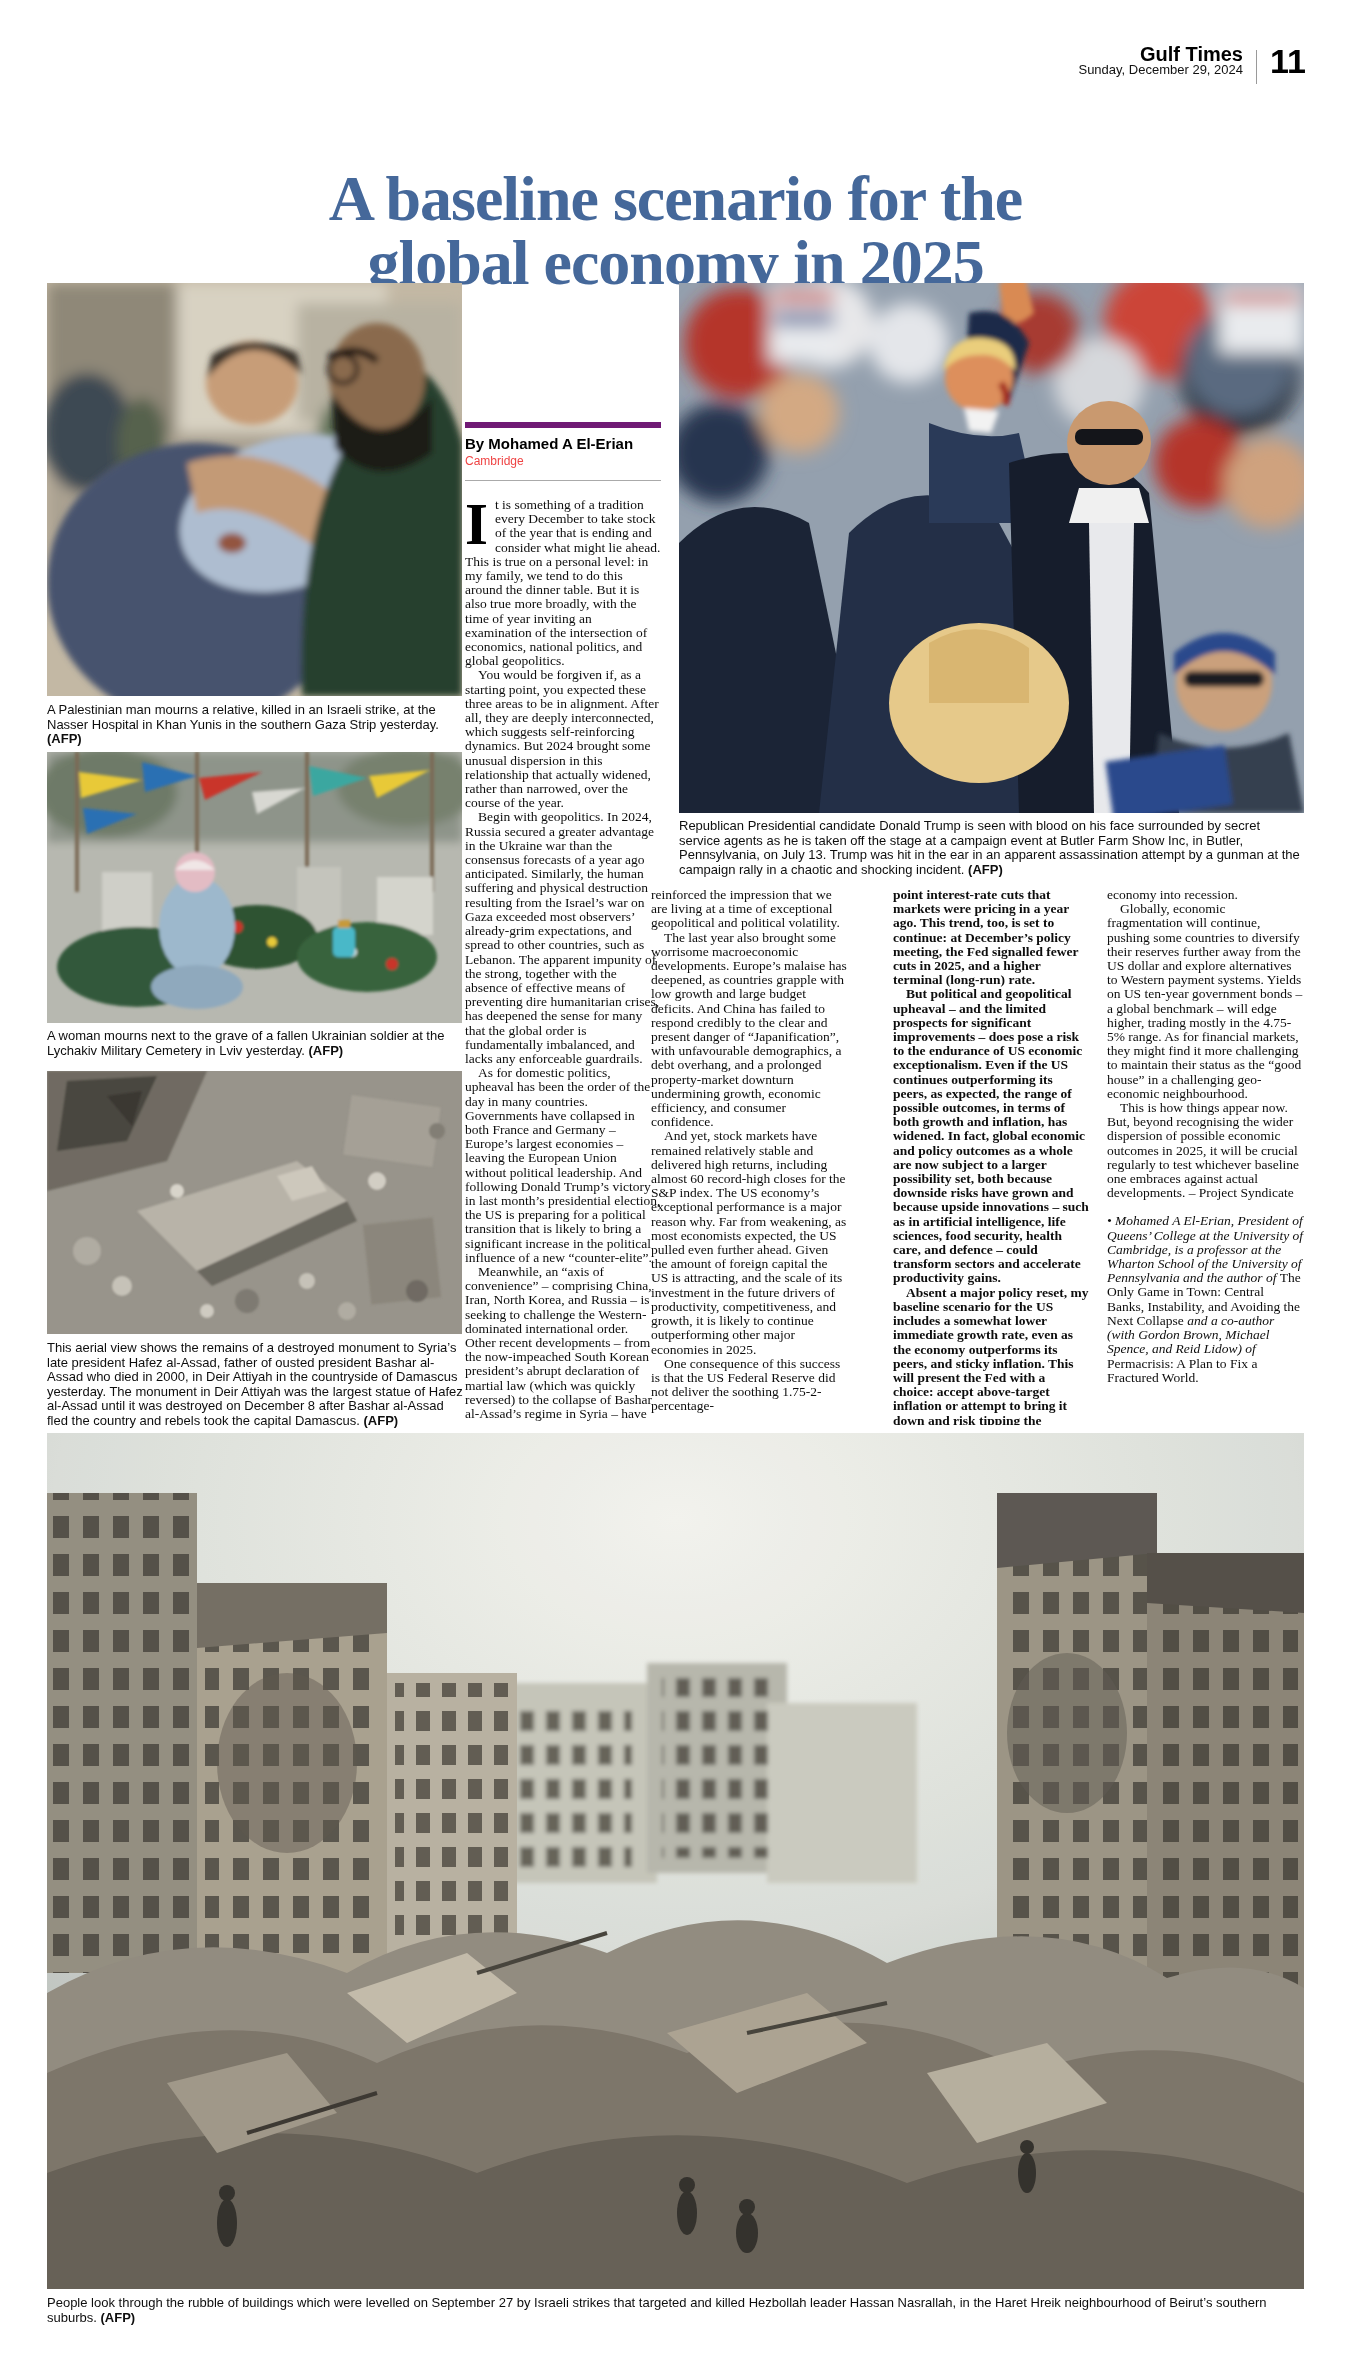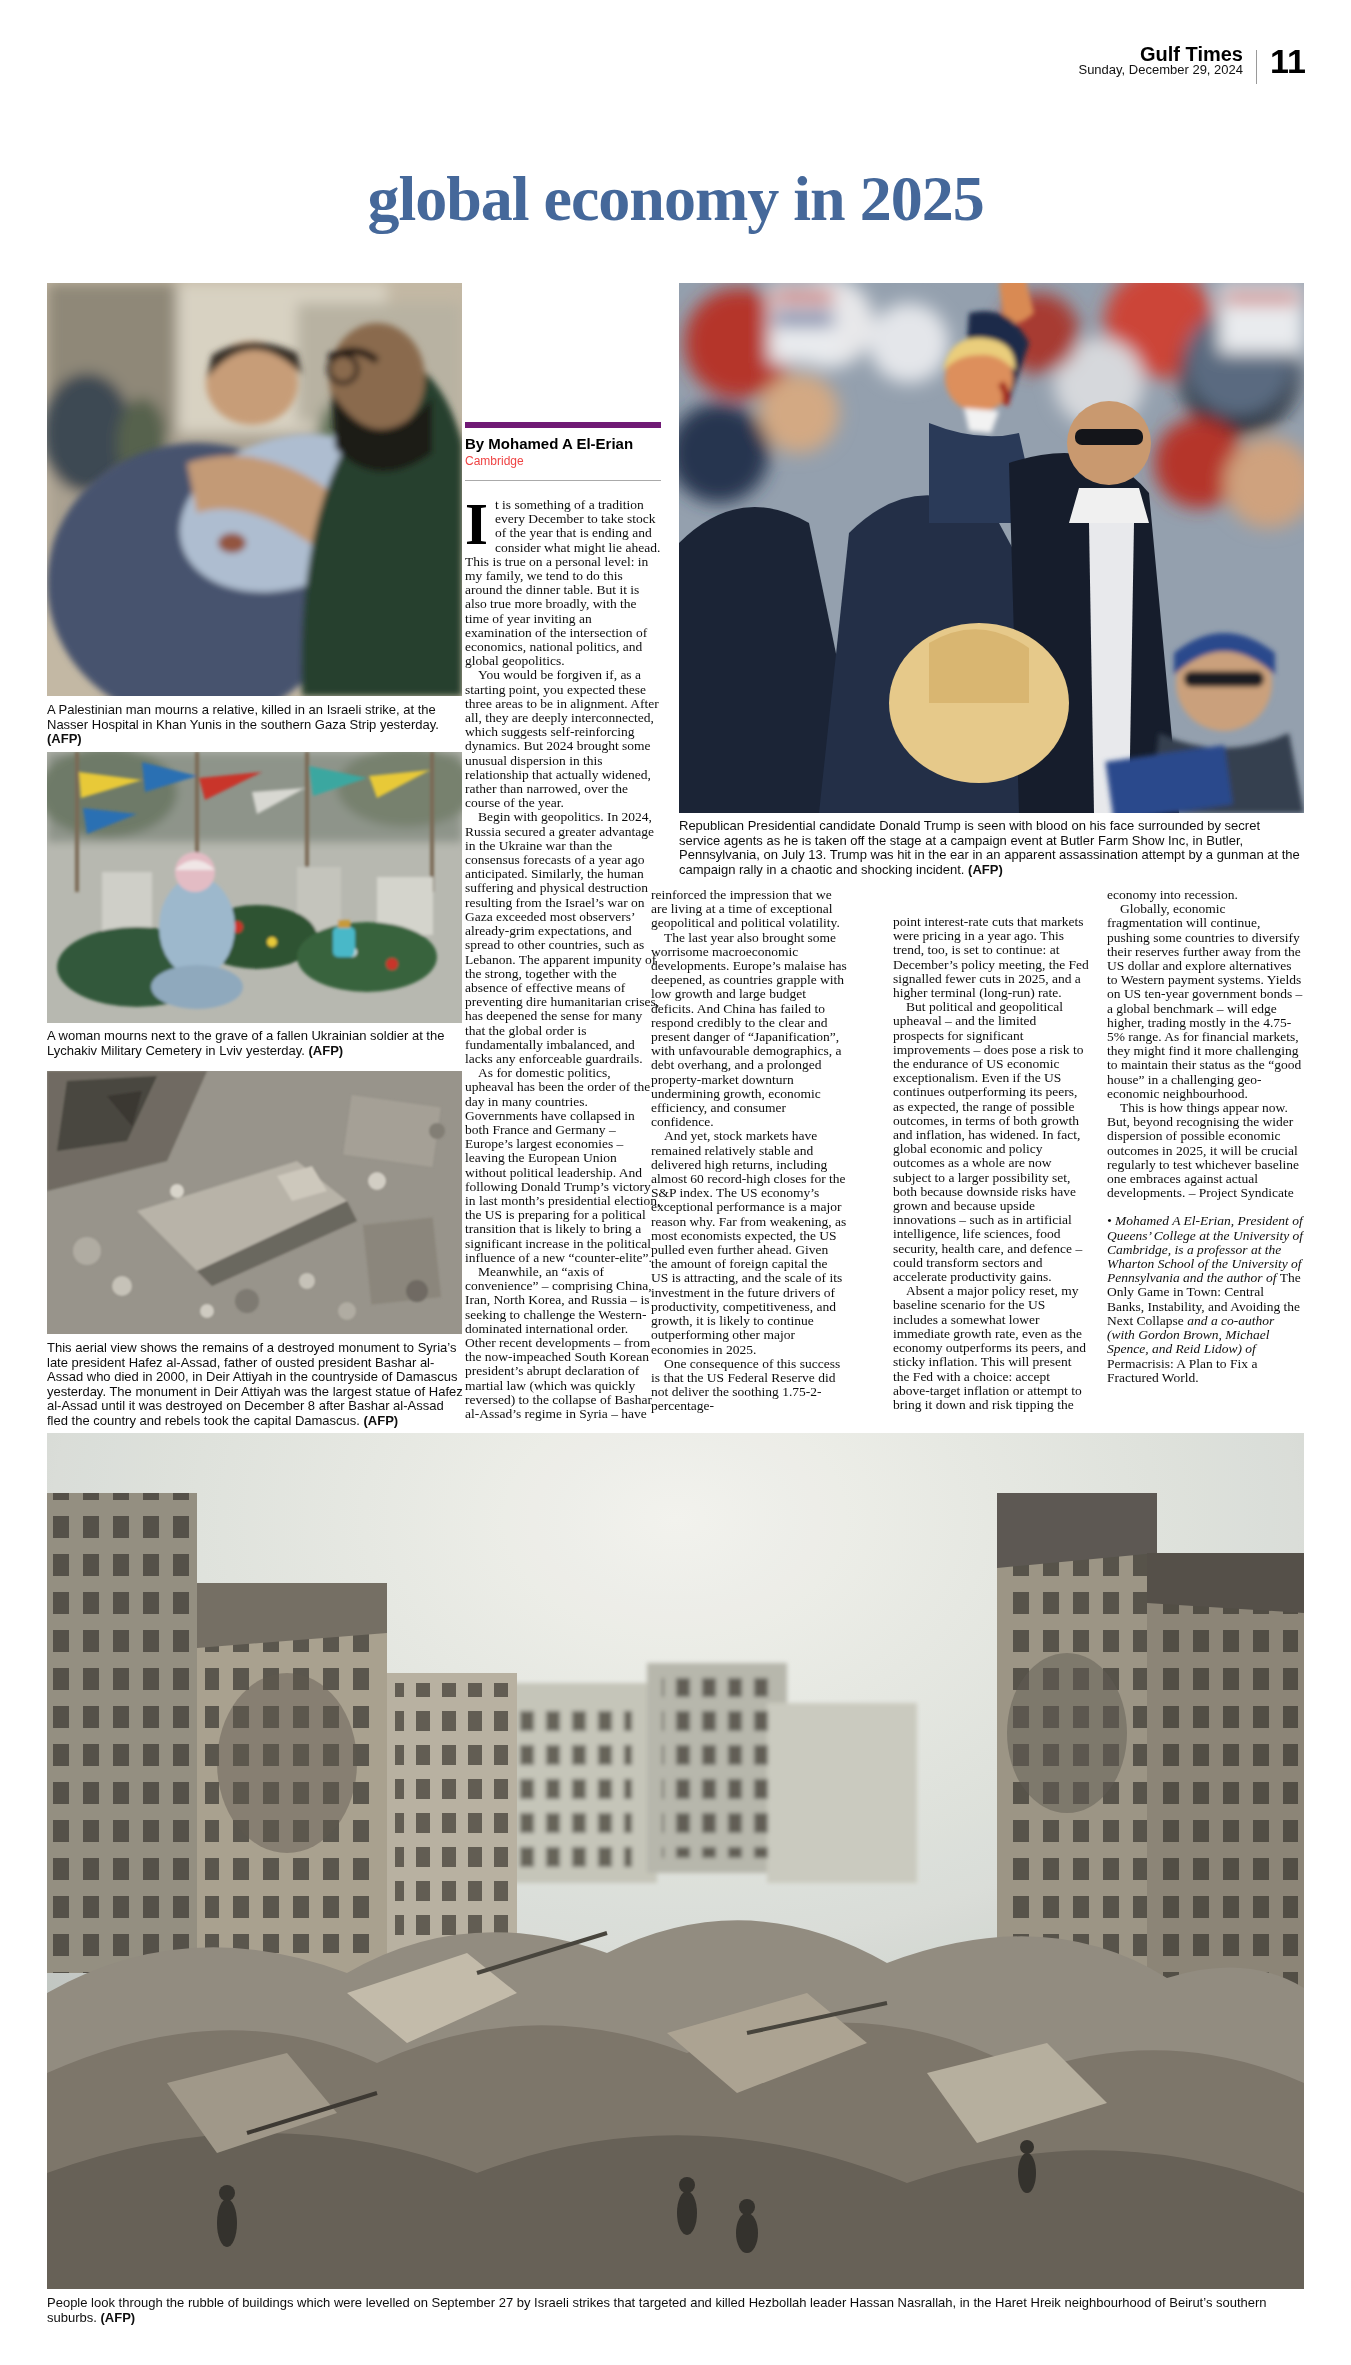--- a/index.html
+++ b/index.html
@@ -57,20 +57,21 @@
 
   <div class="mast">
     <div class="paper">Gulf Times</div>
     <div class="date">Sunday, December 29, 2024</div>
   </div>
   <div class="mast-divider"></div>
   <div class="page-num">11</div>
 
 
   <div class="headline">
+    <div>A baseline scenario for the</div>
     <div>global economy in 2025</div>
   </div>
 
   <div class="photo" style="left:47px;top:283px;width:415px;height:413px;">
     <svg viewBox="0 0 415 413" preserveAspectRatio="none">
       <defs>
           <filter id="bl7">
             <feGaussianBlur stdDeviation="7"></feGaussianBlur>
           </filter>
             <filter id="bl3">
@@ -266,21 +267,21 @@
     <p class="ind">Meanwhile, an “axis of convenience” – comprising China, Iran, North Korea, and Russia – is seeking to challenge the Western-dominated international order. Other recent developments – from the now-impeached South Korean president’s abrupt declaration of martial law (which was quickly reversed) to the collapse of Bashar al-Assad’s regime in Syria – have</p>
   </div>
 
   <div class="body-col" style="left:651px;top:888px;height:537px;">
     <p>reinforced the impression that we are living at a time of exceptional geopolitical and political volatility.</p>
     <p class="ind">The last year also brought some worrisome macroeconomic developments. Europe’s malaise has deepened, as countries grapple with low growth and large budget deficits. And China has failed to respond credibly to the clear and present danger of “Japanification”, with unfavourable demographics, a debt overhang, and a prolonged property-market downturn undermining growth, economic efficiency, and consumer confidence.</p>
     <p class="ind">And yet, stock markets have remained relatively stable and delivered high returns, including almost 60 record-high closes for the S&amp;P index. The US economy’s exceptional performance is a major reason why. Far from weakening, as most economists expected, the US pulled even further ahead. Given the amount of foreign capital the US is attracting, and the scale of its investment in the future drivers of productivity, competitiveness, and growth, it is likely to continue outperforming other major economies in 2025.</p>
     <p class="ind">One consequence of this success is that the US Federal Reserve did not deliver the soothing 1.75-2-percentage-</p>
   </div>
 
-  <div class="body-col" style="left:893px;top:915px;height:537px;">
+  <div class="body-col" style="left:893px;top:888px;height:537px;font-weight:bold;">
     <p>point interest-rate cuts that markets were pricing in a year ago. This trend, too, is set to continue: at December’s policy meeting, the Fed signalled fewer cuts in 2025, and a higher terminal (long-run) rate.</p>
     <p class="ind">But political and geopolitical upheaval – and the limited prospects for significant improvements – does pose a risk to the endurance of US economic exceptionalism. Even if the US continues outperforming its peers, as expected, the range of possible outcomes, in terms of both growth and inflation, has widened. In fact, global economic and policy outcomes as a whole are now subject to a larger possibility set, both because downside risks have grown and because upside innovations – such as in artificial intelligence, life sciences, food security, health care, and defence – could transform sectors and accelerate productivity gains.</p>
     <p class="ind">Absent a major policy reset, my baseline scenario for the US includes a somewhat lower immediate growth rate, even as the economy outperforms its peers, and sticky inflation. This will present the Fed with a choice: accept above-target inflation or attempt to bring it down and risk tipping the</p>
   </div>
 
   <div class="body-col" style="left:1107px;top:888px;width:197px;height:537px;">
     <p>economy into recession.</p>
     <p class="ind">Globally, economic fragmentation will continue, pushing some countries to diversify their reserves further away from the US dollar and explore alternatives to Western payment systems. Yields on US ten-year government bonds – a global benchmark – will edge higher, trading mostly in the 4.75-5% range. As for financial markets, they might find it more challenging to maintain their status as the “good house” in a challenging geo-economic neighbourhood.</p>
     <p class="ind">This is how things appear now. But, beyond recognising the wider dispersion of possible economic outcomes in 2025, it will be crucial regularly to test whichever baseline one embraces against actual developments. – Project Syndicate</p>
     <p class="bio"><span class="it">• Mohamed A El-Erian, President of Queens’ College at the University of Cambridge, is a professor at the Wharton School of the University of Pennsylvania and the author of </span><span class="rm">The Only Game in Town: Central Banks, Instability, and Avoiding the Next Collapse</span><span class="it"> and a co-author (with Gordon Brown, Michael Spence, and Reid Lidow) of </span><span class="rm">Permacrisis: A Plan to Fix a Fractured World</span><span class="rm">.</span></p>

